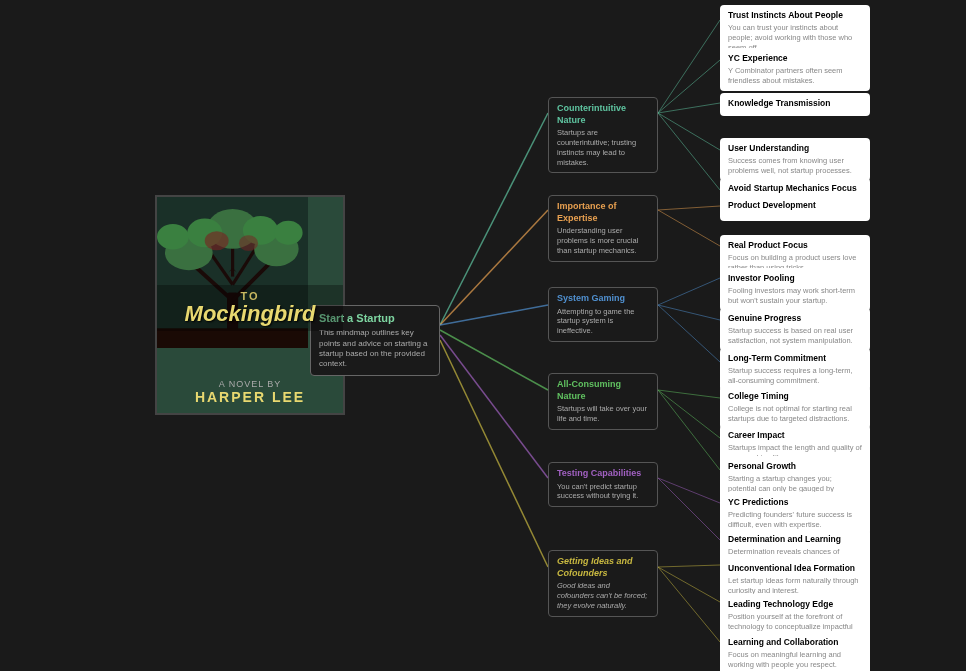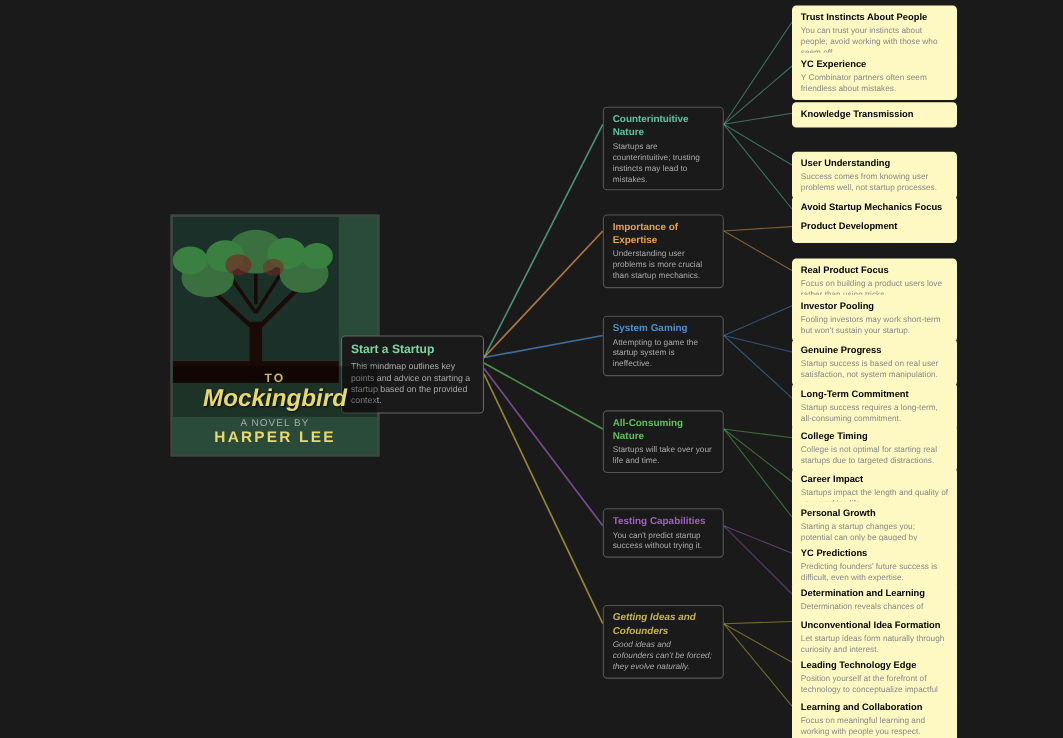--- a/index.html
+++ b/index.html
@@ -71,20 +71,21 @@
       font-weight: bold;
       letter-spacing: 2px;
     }
 
     #book-cover .book-bottom {
       position: relative;
       z-index: 2;
       text-align: center;
       padding-bottom: 8px;
       width: 100%;
+      margin-top: 48px;
     }
 
     #mindmap-canvas {
       position: absolute;
       top: 0; left: 0;
       width: 966px;
       height: 671px;
       pointer-events: none;
     }
 
@@ -130,21 +131,21 @@
       font-weight: bold;
       margin-bottom: 2px;
     }
 
     .node-mid .node-desc {
       color: #aaa;
       font-size: 7.5px;
     }
 
     .node-leaf {
-      background: #fef9c3;
+      background: #ffffff;
       width: 150px;
     }
 
     .node-leaf .node-title {
       font-size: 8.5px;
       font-weight: bold;
       margin-bottom: 2px;
     }
 
     .node-leaf .node-desc {

